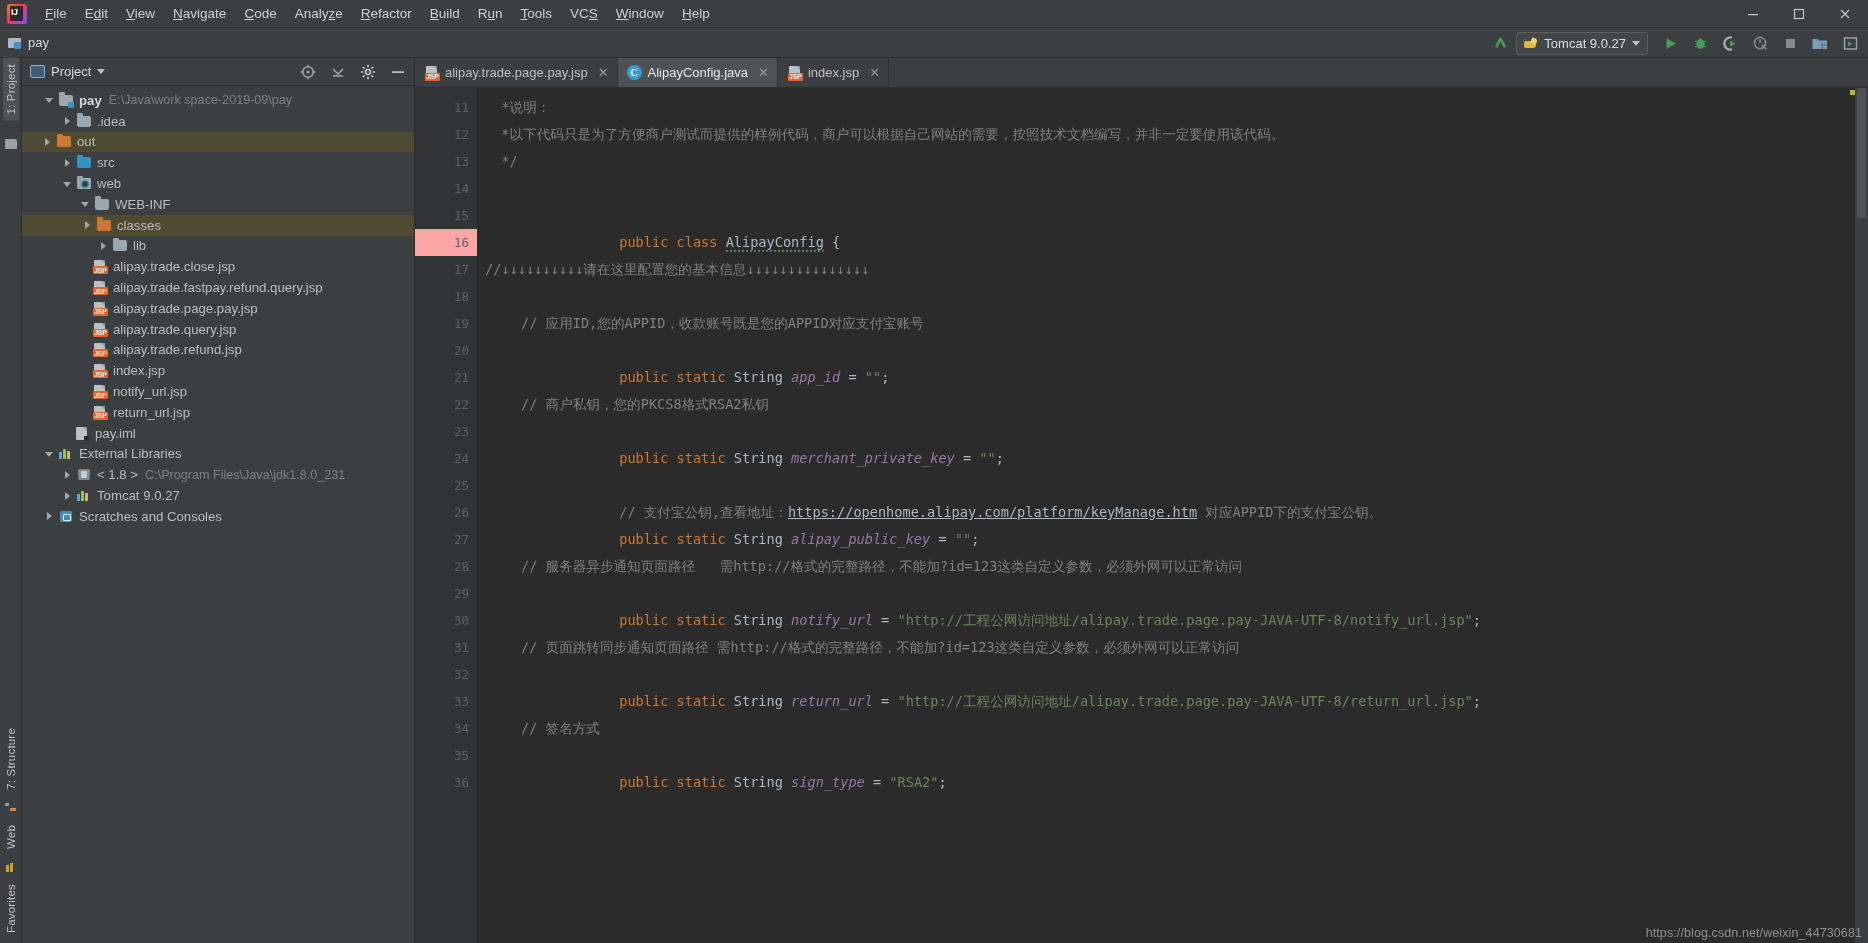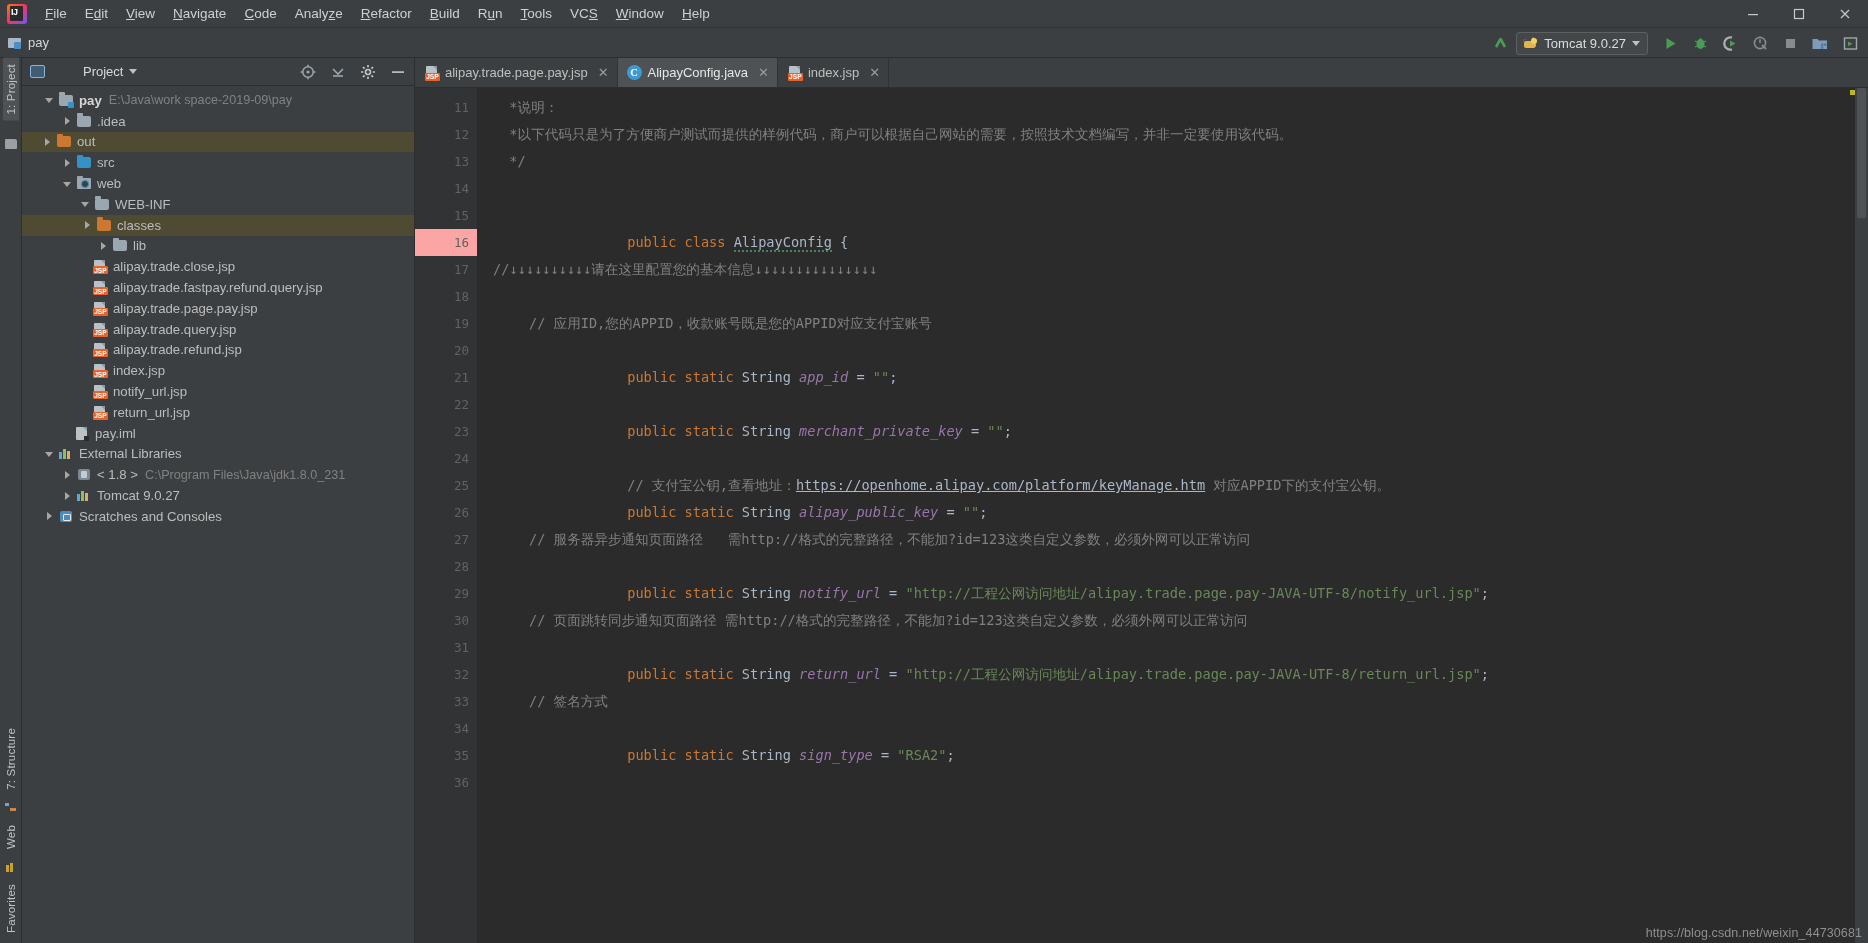--- a/index.html
+++ b/index.html
@@ -80,21 +80,21 @@
 
   
   .project{
     width:393px; background:#3c3f41; display:flex; flex-direction:column; flex:0 0 393px;
     border-right:1px solid #2e2e2e; min-height:0;
   }
   .proj-header{
     height:28px; display:flex; align-items:center; padding:0 4px 0 8px;
     border-bottom:1px solid #2e2e2e; flex:0 0 28px; gap:6px;
   }
-  .proj-title{ font-size:13px; color:#d8d8d8;margin-left:32px; }
+  .proj-title{ font-size:13px; color:#d8d8d8; }
   .proj-header .spacer{flex:1 1 auto;}
   .ph-ico{ width:24px;height:22px;display:flex;align-items:center;justify-content:center;border-radius:3px;}
   .proj-ico-box{ width:15px;height:13px;border:1.6px solid #8ab4d8;border-radius:2px;background:#3f5e74;}
   .tree{
     flex:1 1 auto; overflow:hidden; padding-top:4px; font-size:13.2px; position:relative;
   }
   .row{
     height:20.8px; display:flex; align-items:center; white-space:nowrap; padding-right:6px; cursor:default;
   }
   .row.hl{ background:#4f4b32; }
@@ -160,21 +160,21 @@
   .gutter{
     width:62px; flex:0 0 62px; background:#313335; text-align:right; padding-top:6px;
     font-family:"DejaVu Sans Mono", monospace; font-size:12.5px; color:#606366; user-select:none;
   }
   .gline{ height:27px; line-height:27px; padding-right:8px; position:relative;}
   .fold{ position:absolute; right:-14px; top:9px; width:9px; height:9px; border:1px solid #7a7a7a; color:#9a9a9a; font-size:8px; line-height:7px; text-align:center;}
   .codearea{
     flex:1 1 auto; background:#2b2b2b; padding-top:6px; padding-left:8px; min-width:0; overflow:hidden;
     font-family:"DejaVu Sans Mono", monospace; font-size:13.6px; position:relative;
   }
-  .cline{ height:27px; line-height:27px; white-space:pre;margin-left:8px; }
+  .cline{ height:27px; line-height:27px; white-space:pre; }
   .kw{ color:#cc7832; }
   .cls{ color:#a9b7c6; }
   .fld2{ color:#9876aa; font-style:italic; }
   .str{ color:#6a8759; }
   .cmt{ color:#808080; }
   .plain{ color:#a9b7c6; }
   .link{ color:#a9b7c6; text-decoration:underline; }
   .squig{ border-bottom:2px dotted #49815c; }
 
   .scrollv{
@@ -604,20 +604,21 @@
             <span class="kw" style="padding-left:36px">public class </span><span class="cls squig">AlipayConfig</span><span class="plain"> {</span>
           </div>
           <div class="cline"></div>
           <div class="cline"><span class="cmt">//↓↓↓↓↓↓↓↓↓↓请在这里配置您的基本信息↓↓↓↓↓↓↓↓↓↓↓↓↓↓↓</span></div>
           <div class="cline"></div>
           <div class="cline"><span class="cmt" style="padding-left:36px">// 应用ID,您的APPID，收款账号既是您的APPID对应支付宝账号</span></div>
           <div class="cline">
             <span class="kw" style="padding-left:36px">public static </span><span class="cls">String </span><span class="fld2">app_id</span><span class="plain"> = </span><span class="str">""</span><span class="plain">;</span>
           </div>
           <div class="cline"></div>
+          <div class="cline"><span class="cmt" style="padding-left:36px">// 商户私钥，您的PKCS8格式RSA2私钥</span></div>
           <div class="cline">
             <span class="kw" style="padding-left:36px">public static </span><span class="cls">String </span><span class="fld2">merchant_private_key</span><span class="plain"> = </span><span class="str">""</span><span class="plain">;</span>
           </div>
           <div class="cline"></div>
           <div class="cline">
             <span class="cmt" style="padding-left:36px">// 支付宝公钥,查看地址：</span><span class="link">https://openhome.alipay.com/platform/keyManage.htm</span><span class="cmt"> 对应APPID下的支付宝公钥。</span>
           </div>
           <div class="cline">
             <span class="kw" style="padding-left:36px">public static </span><span class="cls">String </span><span class="fld2">alipay_public_key</span><span class="plain"> = </span><span class="str">""</span><span class="plain">;</span>
           </div>

